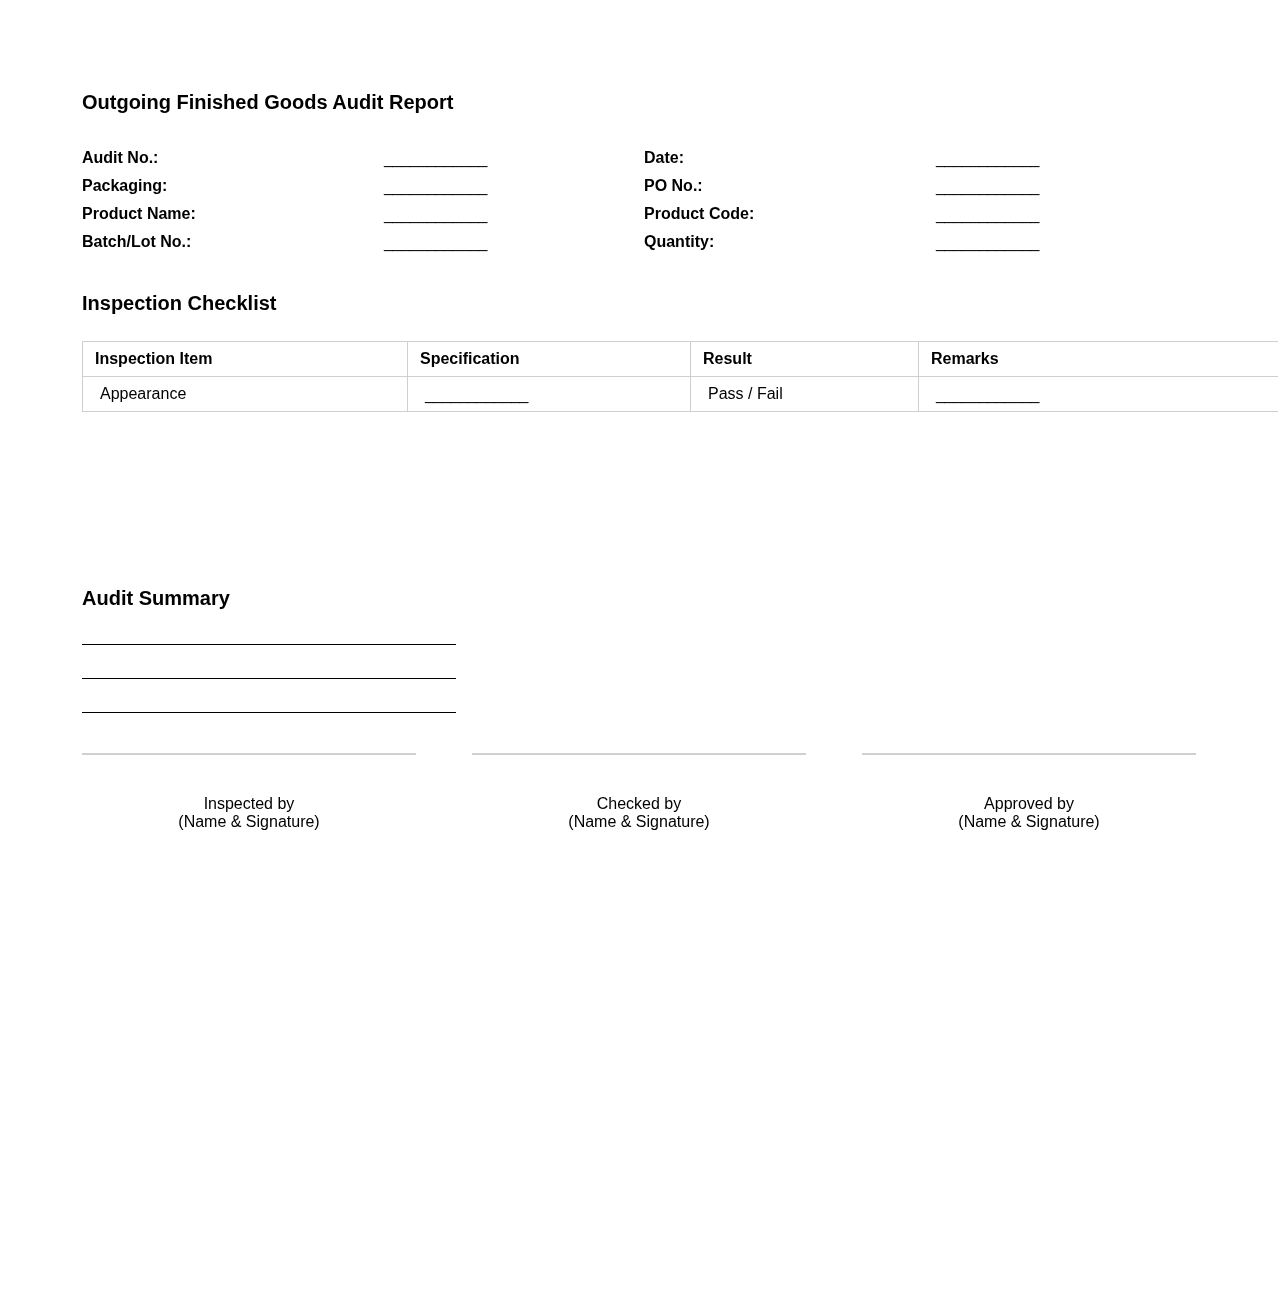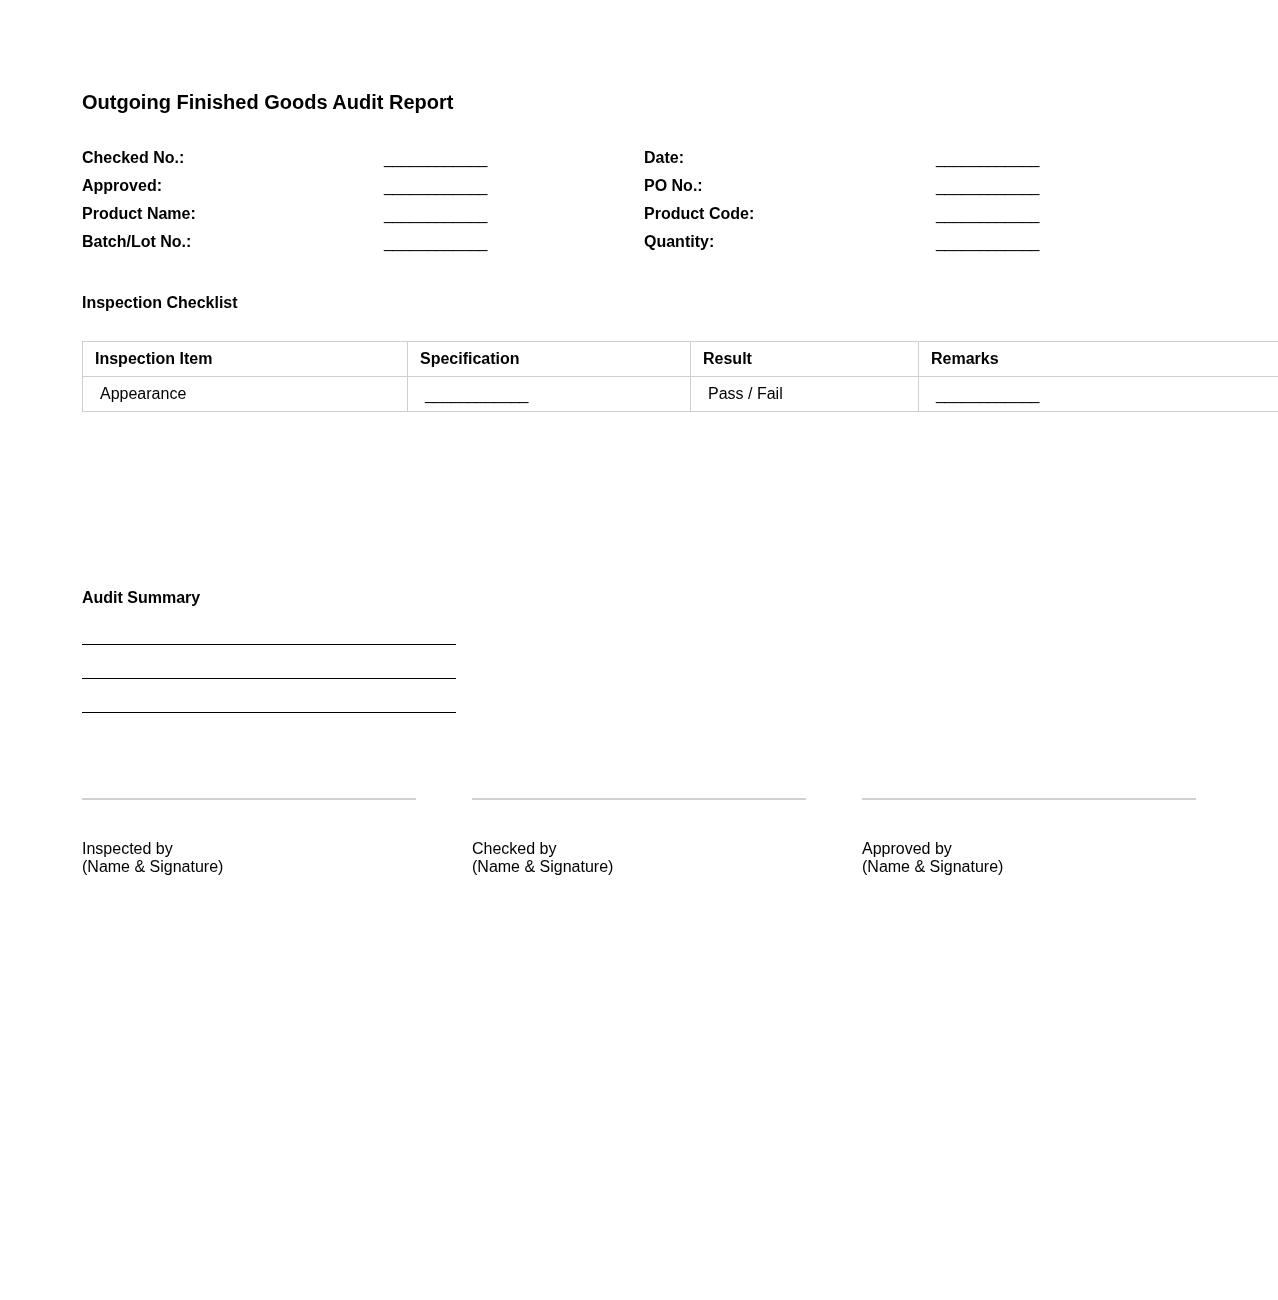--- a/index.html
+++ b/index.html
@@ -7,54 +7,54 @@
     .page { position: absolute; left: 82px; top: 0; width: 1114px; }
     h1 { position: absolute; top: 83px; left: 0; margin: 0; font-size: 20px; font-weight: bold; line-height: 38px; white-space: nowrap; }
     .info { position: absolute; top: 146px; left: 0; width: 1114px; }
     .info-row { position: relative; height: 28px; }
     .info-label { position: absolute; font-size: 16px; font-weight: bold; line-height: 24px; top: 0; }
     .info-blank { position: absolute; font-size: 16px; line-height: 24px; top: 1px; letter-spacing: -0.3px; }
     .lab-l { left: 0; }
     .blank-l { left: 302px; }
     .lab-r { left: 562px; }
     .blank-r { left: 854px; }
-    h2 { margin: 0; font-size: 16px; font-weight: bold; line-height: 28px; position: absolute; left: 0; white-space: nowrap; }
+    h2 { margin: 0; font-size: 20px; font-weight: bold; line-height: 28px; position: absolute; left: 0; white-space: nowrap; }
     .h-check { top: 289px; }
     .h-summary { top: 584px; }
     table.checklist { position: absolute; top: 341px; left: 0; width: 1200px; border-collapse: collapse; font-size: 16px; }
     table.checklist th, table.checklist td { border: 1px solid #cfcfcf; text-align: left; padding: 0 12px; height: 34px; line-height: 20px; }
     table.checklist th { font-weight: bold; }
     table.checklist td { font-weight: normal; padding-left: 17px; }
     .col1 { width: 300px; }
     .col2 { width: 258px; }
     .col3 { width: 203px; }
     .blank-cell { letter-spacing: -0.3px; position: relative; top: 1px; }
     .summary-lines { position: absolute; top: 628px; left: 0; width: 374px; }
     .summary-line { height: 34px; border-bottom: 1px solid #000; box-sizing: border-box; height: 17px; margin-bottom: 17px; }
     .signatures { position: absolute; top: 753px; left: 0; width: 1114px; display: flex; justify-content: space-between; }
-    .sig { width: 334px; text-align: left; margin-top: 45px; }
+    .sig { width: 334px; text-align: center; }
     .sig-line { border-top: 2px solid #d0d0d0; width: 334px; }
     .sig-text { margin-top: 40px; font-size: 16px; line-height: 18px; }
   </style>
 </head>
 <body>
 
 <div class="page">
 
   <h1>Outgoing Finished Goods Audit Report</h1>
 
   <div class="info">
     <div class="info-row">
-      <span class="info-label lab-l">Checked No.:</span>
+      <span class="info-label lab-l">Audit No.:</span>
       <span class="info-blank blank-l">____________</span>
       <span class="info-label lab-r">Date:</span>
       <span class="info-blank blank-r">____________</span>
     </div>
     <div class="info-row">
-      <span class="info-label lab-l">Approved:</span>
+      <span class="info-label lab-l">Packaging:</span>
       <span class="info-blank blank-l">____________</span>
       <span class="info-label lab-r">PO No.:</span>
       <span class="info-blank blank-r">____________</span>
     </div>
     <div class="info-row">
       <span class="info-label lab-l">Product Name:</span>
       <span class="info-blank blank-l">____________</span>
       <span class="info-label lab-r">Product Code:</span>
       <span class="info-blank blank-r">____________</span>
     </div>

